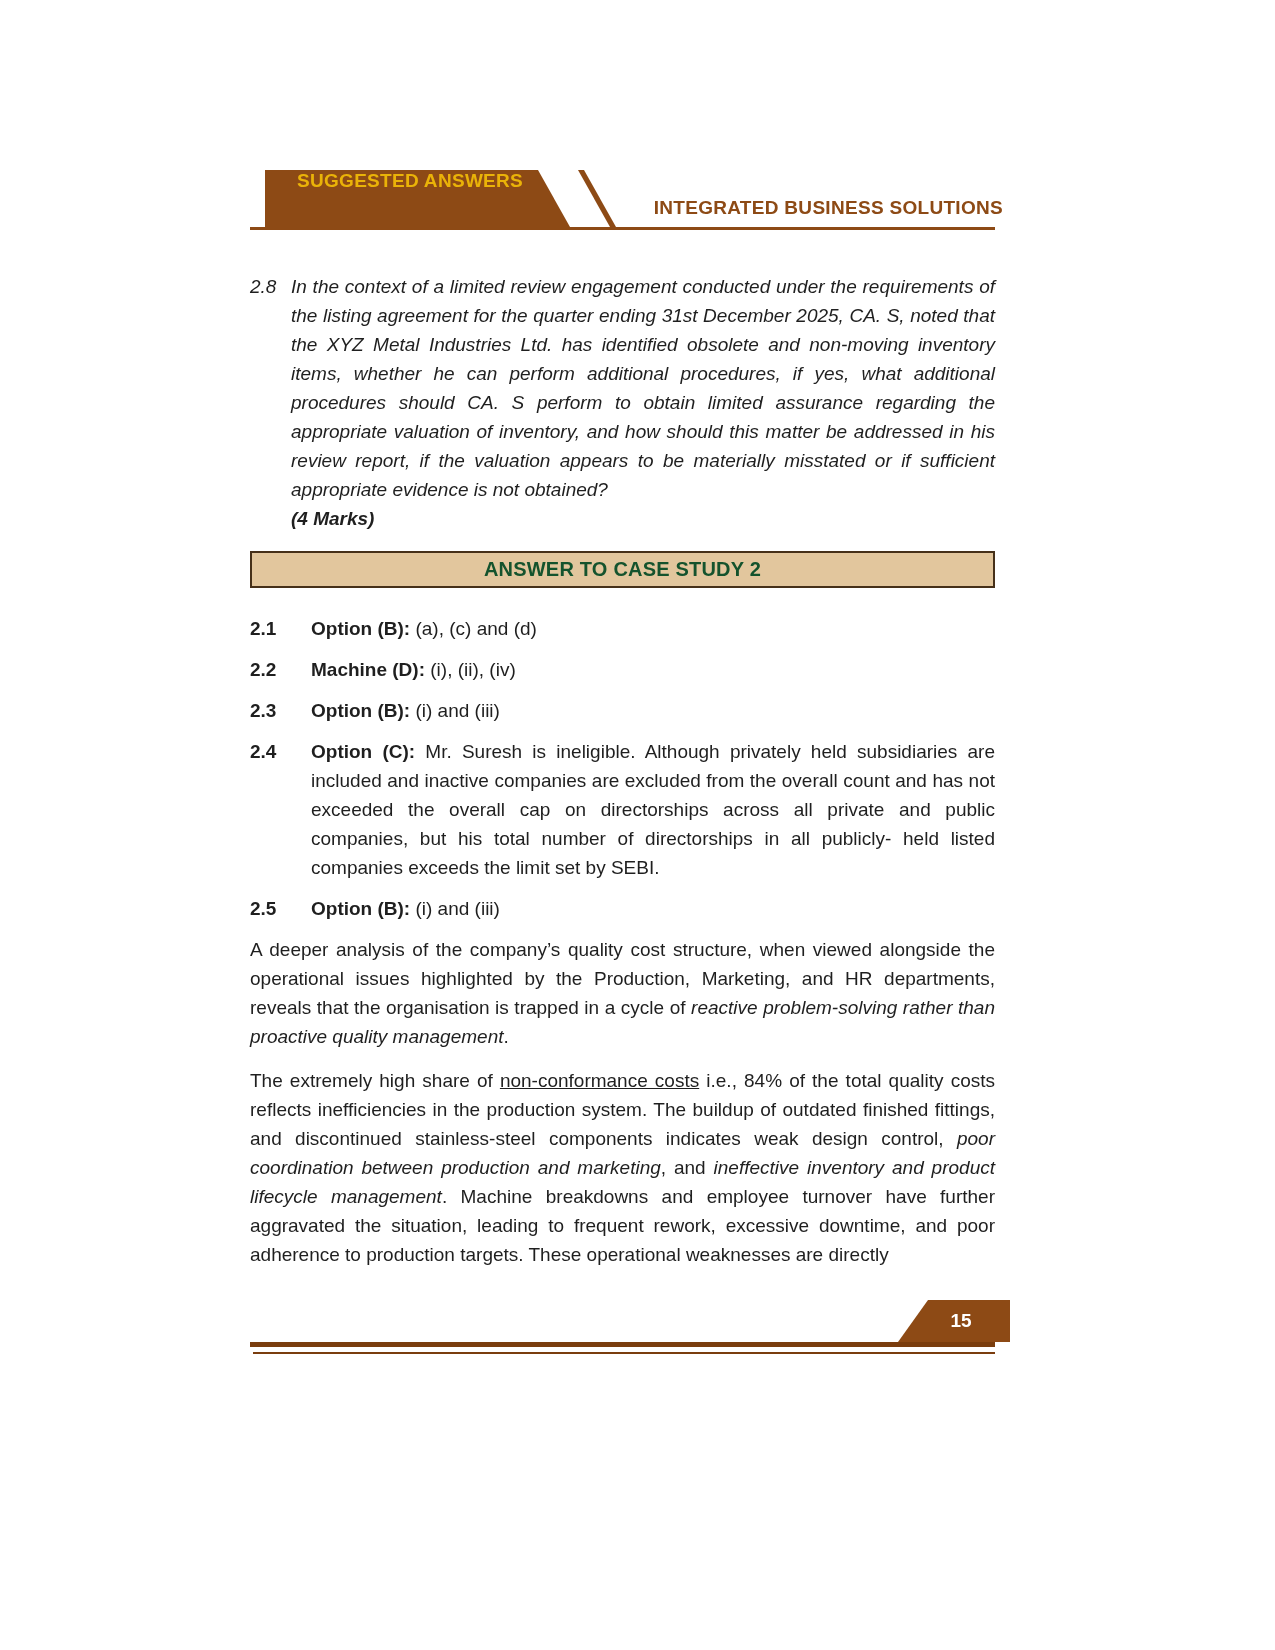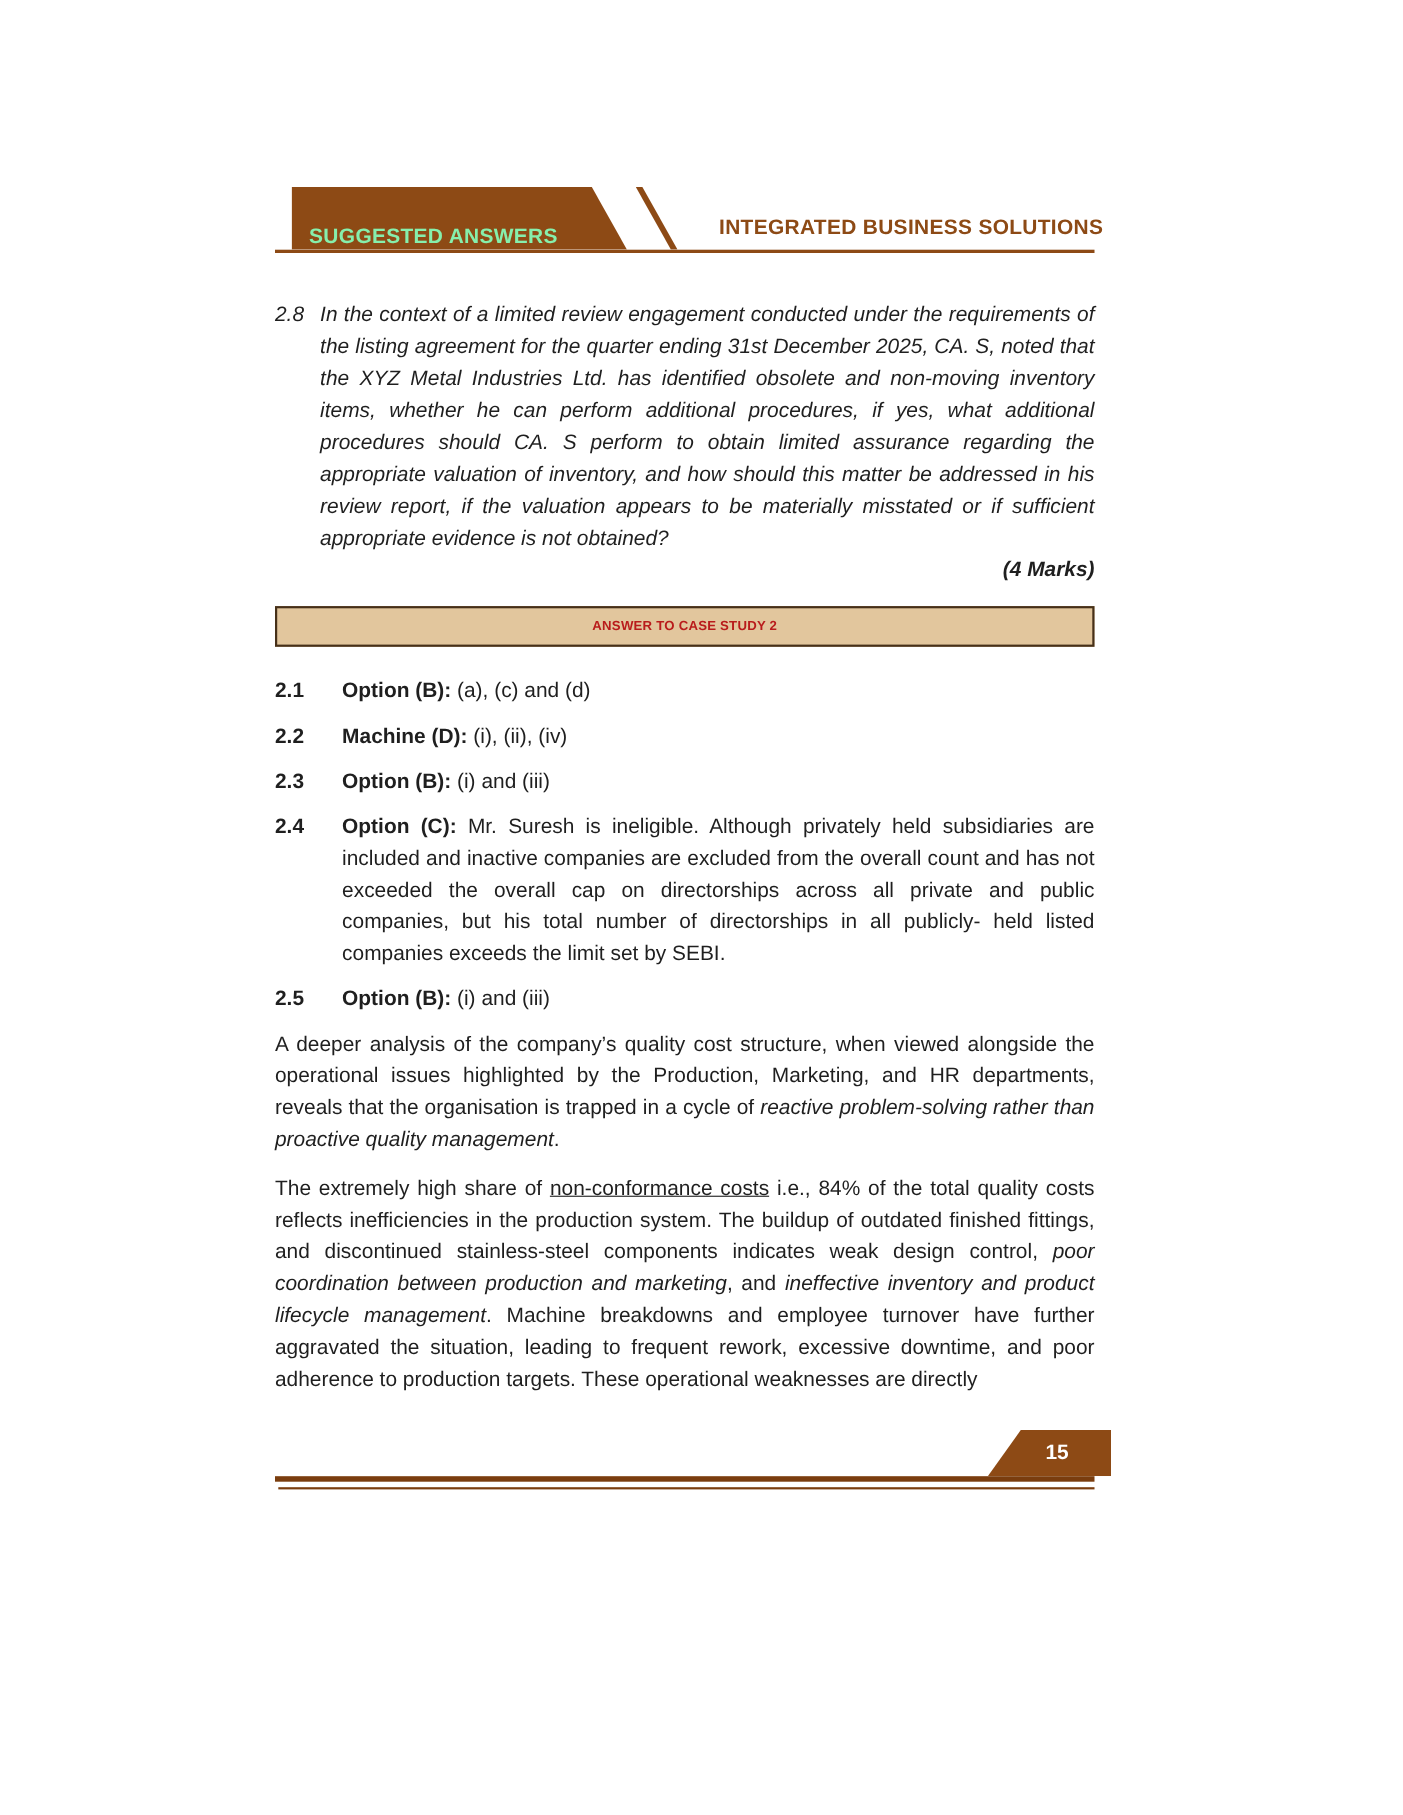--- a/index.html
+++ b/index.html
@@ -22,23 +22,23 @@
 
   
   .header-rule{
     position:absolute;left:250px;top:227px;width:745px;height:3px;
     background:var(--brown);
   }
   .banner{
     position:absolute;left:265px;top:170px;width:305px;height:57px;
     background:var(--brown);
     clip-path:polygon(0 0, calc(100% - 32px) 0, 100% 100%, 0 100%);
-    display:flex;align-items:flex-end;
-    padding-left:16px;
-    color:#86efac;font-weight:700;font-size:19px;letter-spacing:.3px;
+    display:flex;align-items:flex-start;
+    padding-left:32px;
+    color:#eab308;font-weight:700;font-size:19px;letter-spacing:.3px;
   }
   .banner-echo{
     position:absolute;left:578px;top:170px;width:40px;height:57px;
     background:var(--brown);
     clip-path:polygon(0 0, 6px 0, 38px 100%, 32px 100%);
   }
   .subject{
     position:absolute;right:272px;top:197px;
     font-weight:700;font-size:19px;color:var(--brown);letter-spacing:.3px;
     text-align:right;
@@ -48,28 +48,28 @@
   .content{
     position:absolute;left:250px;top:272px;width:745px;
     font-size:19px;line-height:29px;
   }
   .question{
     display:flex;font-style:italic;
   }
   .qnum{width:41px;flex-shrink:0;font-style:italic;}
   .qcol{flex:1;}
   .qtext{margin:0;text-align:justify;}
-  .qmarks{margin:0;text-align:right;font-weight:700;}
+  .qmarks{margin:0;text-align:left;font-weight:700;}
 
   .answer-box{
     margin-top:18px;height:37px;
     background:var(--box-bg);
     border:2px solid var(--box-border);
     display:flex;align-items:center;justify-content:center;
-    font-weight:700;font-size:12px;color:#b91c1c;letter-spacing:.2px;
+    font-weight:700;font-size:20px;color:#14532d;letter-spacing:.2px;
   }
 
   .answer-list{margin-top:26px;}
   .item{display:flex;margin-bottom:12px;gap:20px;}
   .num{width:41px;flex-shrink:0;font-weight:700;}
   .itext{flex:1;margin:0;text-align:justify;}
   .itext b{font-weight:700;}
   .para{margin:0;text-align:justify;}
   .para + .para{margin-top:15px;}
   .em{font-style:italic;}

